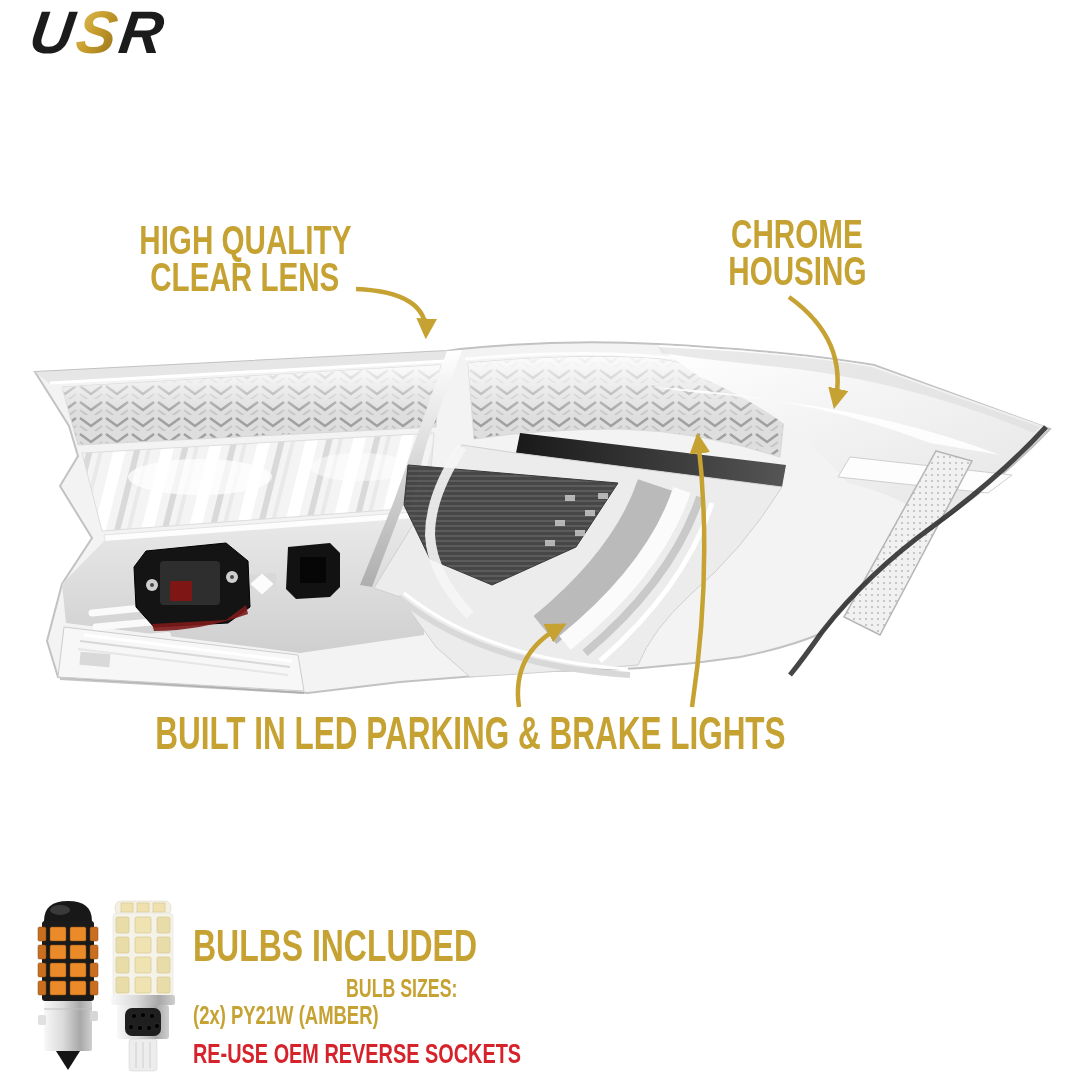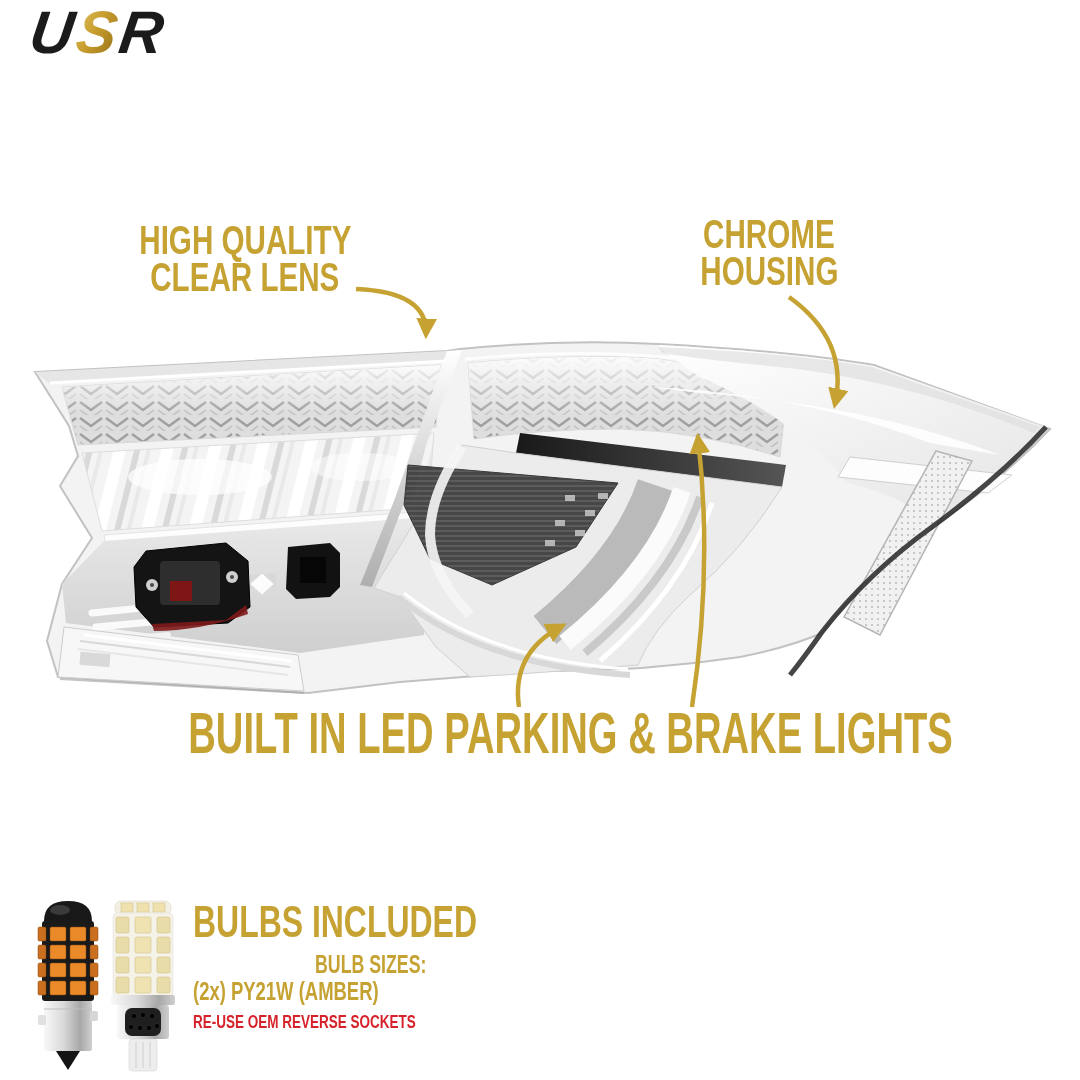--- a/index.html
+++ b/index.html
@@ -19,30 +19,30 @@
     background:linear-gradient(115deg,#e3c express 060,#a87d1c);
     background:linear-gradient(115deg,#e2c263 0%,#c79d2d 45%,#8f6c15 100%);
     -webkit-background-clip:text;background-clip:text;color:transparent;
   }
   
   .callout{
     position:absolute;color:#C6A233;font-weight:bold;text-align:center;
     white-space:nowrap;
   }
   .co-left{left:-5px;top:222px;width:500px;font-size:40px;line-height:37px;}
-  .co-right{left:519px;top:216px;width:500px;font-size:40px;line-height:37px;}
-  .co-bottom{left:0;top:708px;width:911px;font-size:57px;line-height:50px;}
+  .co-right{left:547px;top:216px;width:500px;font-size:40px;line-height:37px;}
+  .co-bottom{left:0;top:708px;width:911px;font-size:47px;line-height:50px;}
   .cond-c{display:inline-block;transform:scaleX(0.74);transform-origin:center;}
   .cond-b{display:inline-block;transform:scaleX(0.67);transform-origin:center;}
   
   .bulbs-text{position:absolute;left:193px;top:899px;color:#C6A233;}
-  .bt-title{font-size:45px;font-weight:bold;line-height:46px;margin-bottom:6px;}
+  .bt-title{font-size:45px;font-weight:bold;line-height:46px;margin-bottom:6px;margin-top:24px;}
   .bt-sub{font-size:25px;font-weight:bold;line-height:27px;text-align:center;}
   .bt-size{font-size:26px;font-weight:bold;line-height:27px;}
-  .bt-note{font-size:19px;font-weight:bold;line-height:29px;margin-top:2px;color:#D6232B;}
+  .bt-note{font-size:28px;font-weight:bold;line-height:29px;margin-top:10px;color:#D6232B;}
   .cond-l{display:inline-block;transform:scaleX(0.71);transform-origin:left;}
   
   .taillight{position:absolute;left:0;top:335px;width:1080px;height:380px;}
   .arrows{position:absolute;left:0;top:0;width:1080px;height:1080px;pointer-events:none;}
   .bulbs-img{position:absolute;left:36px;top:897px;width:140px;height:178px;}
 </style>
 </head>
 <body>
 
 <div class="canvas">

